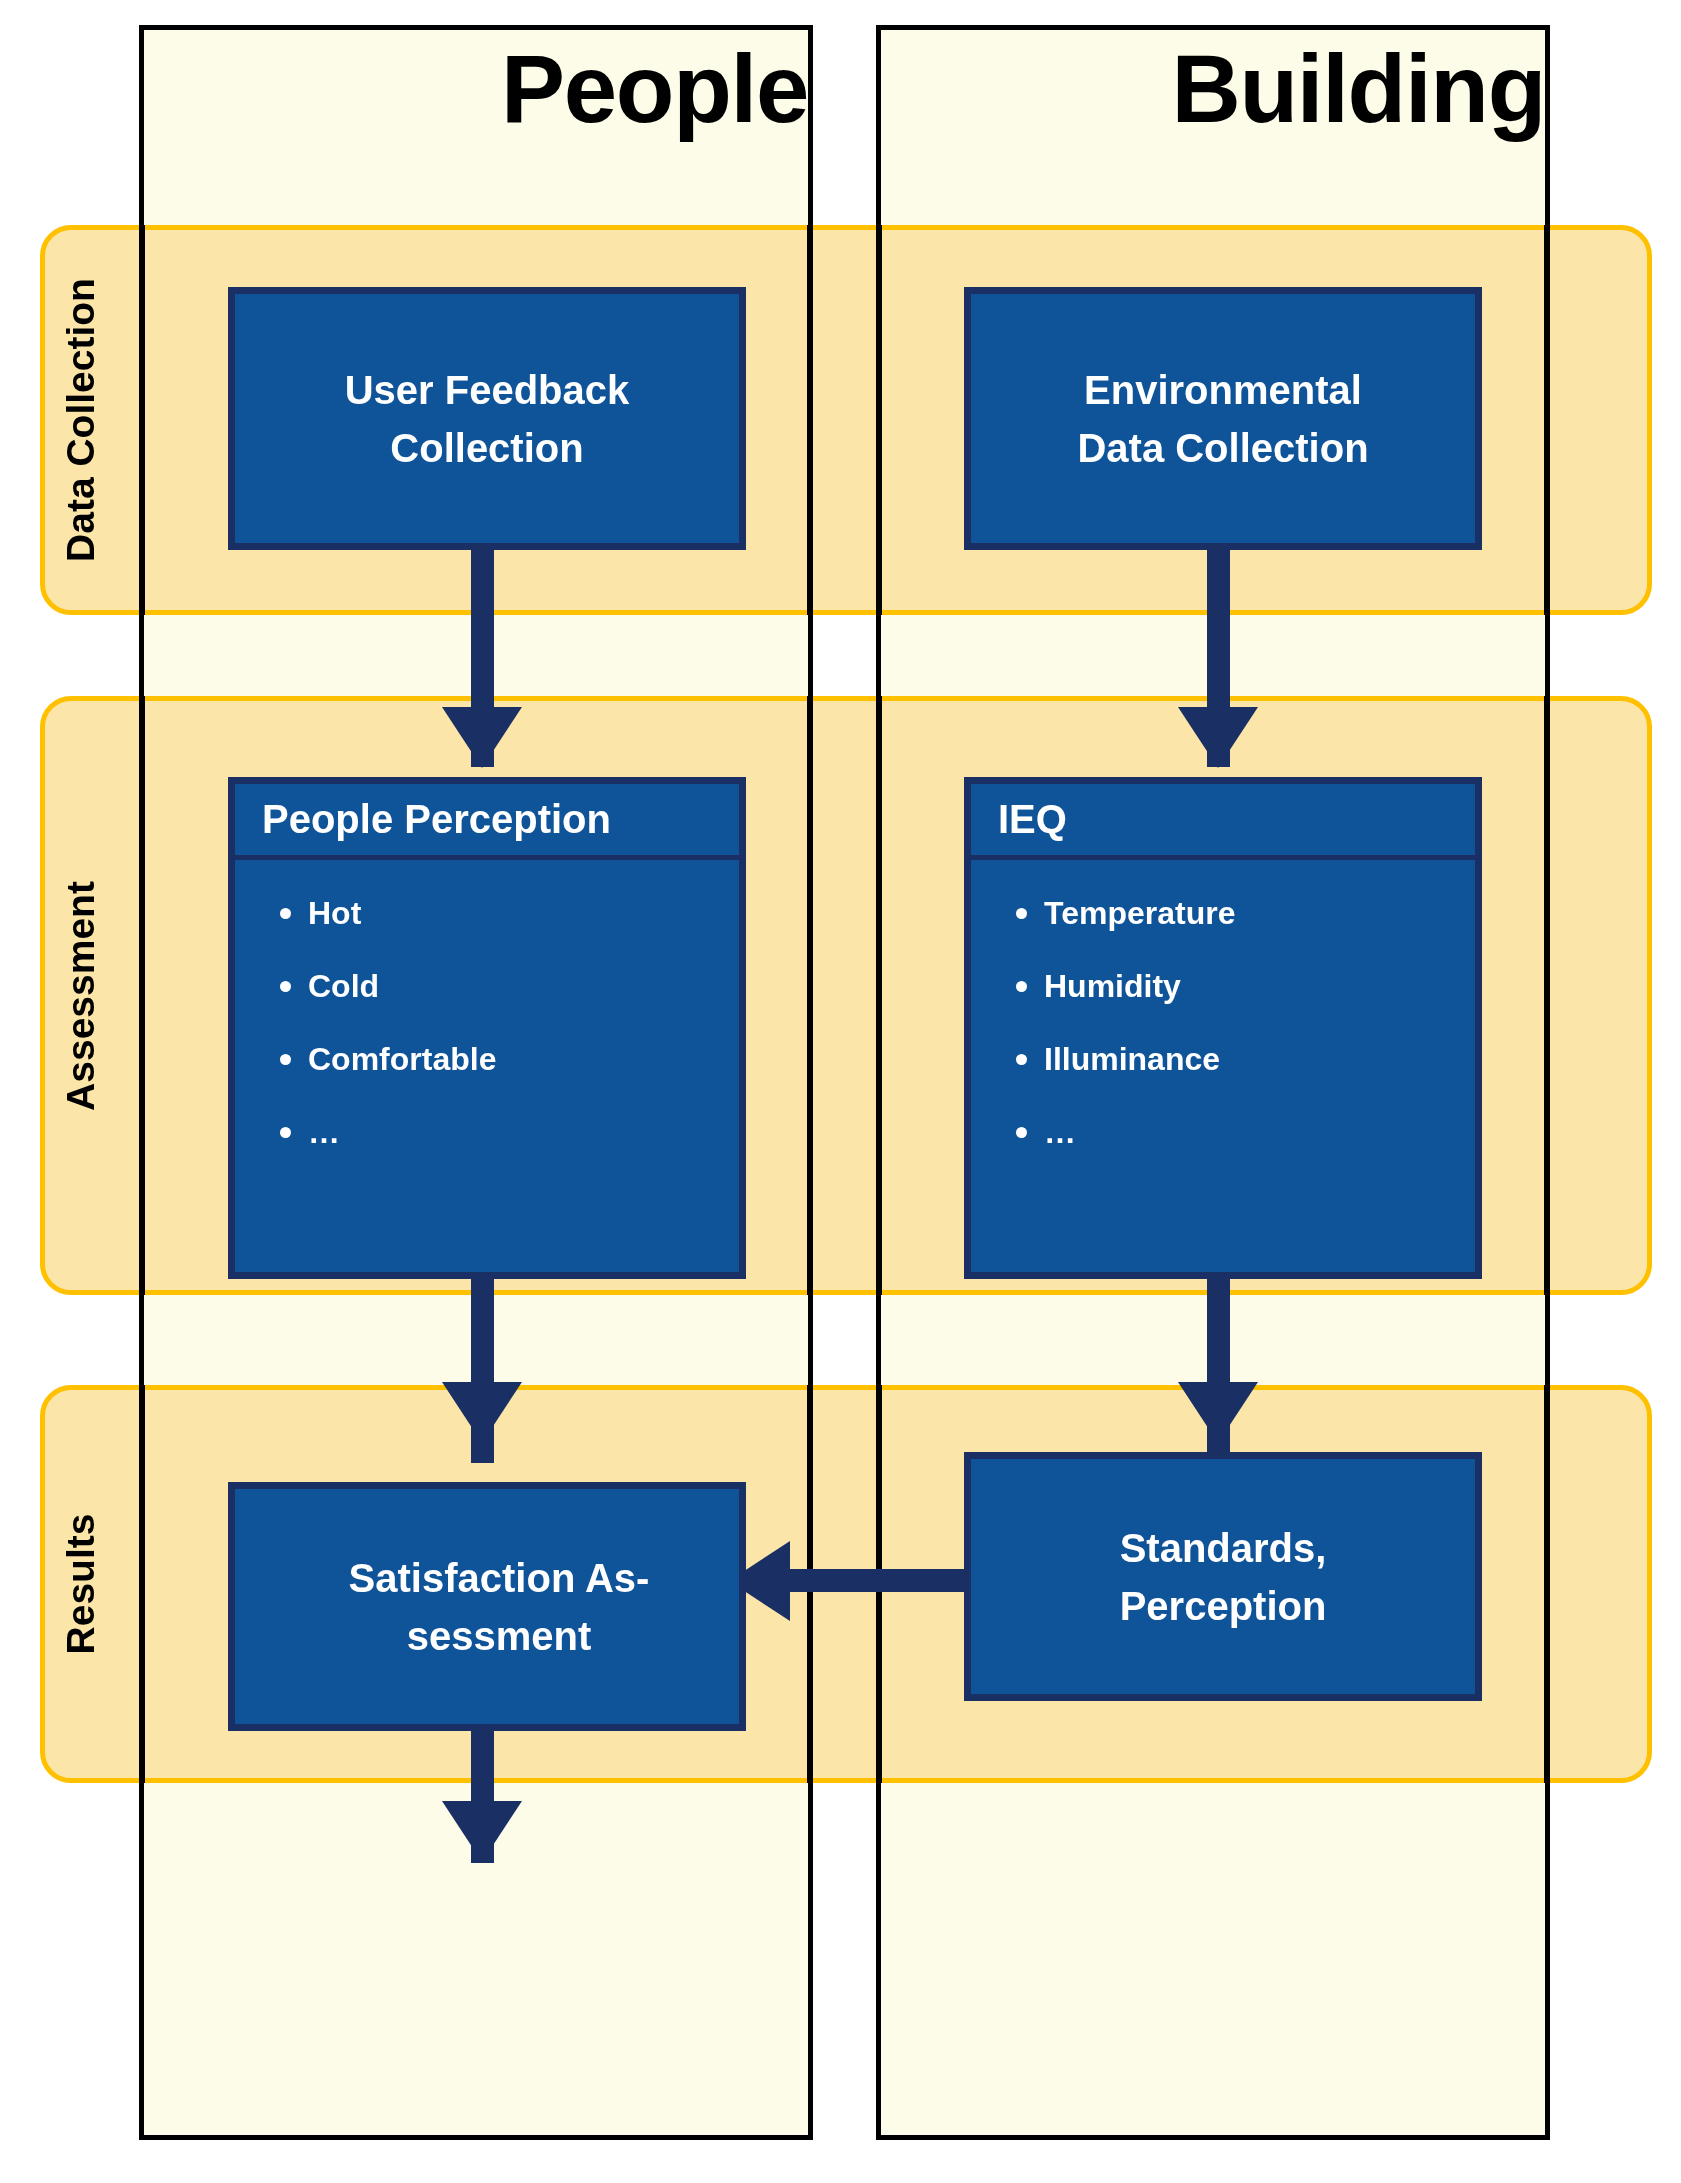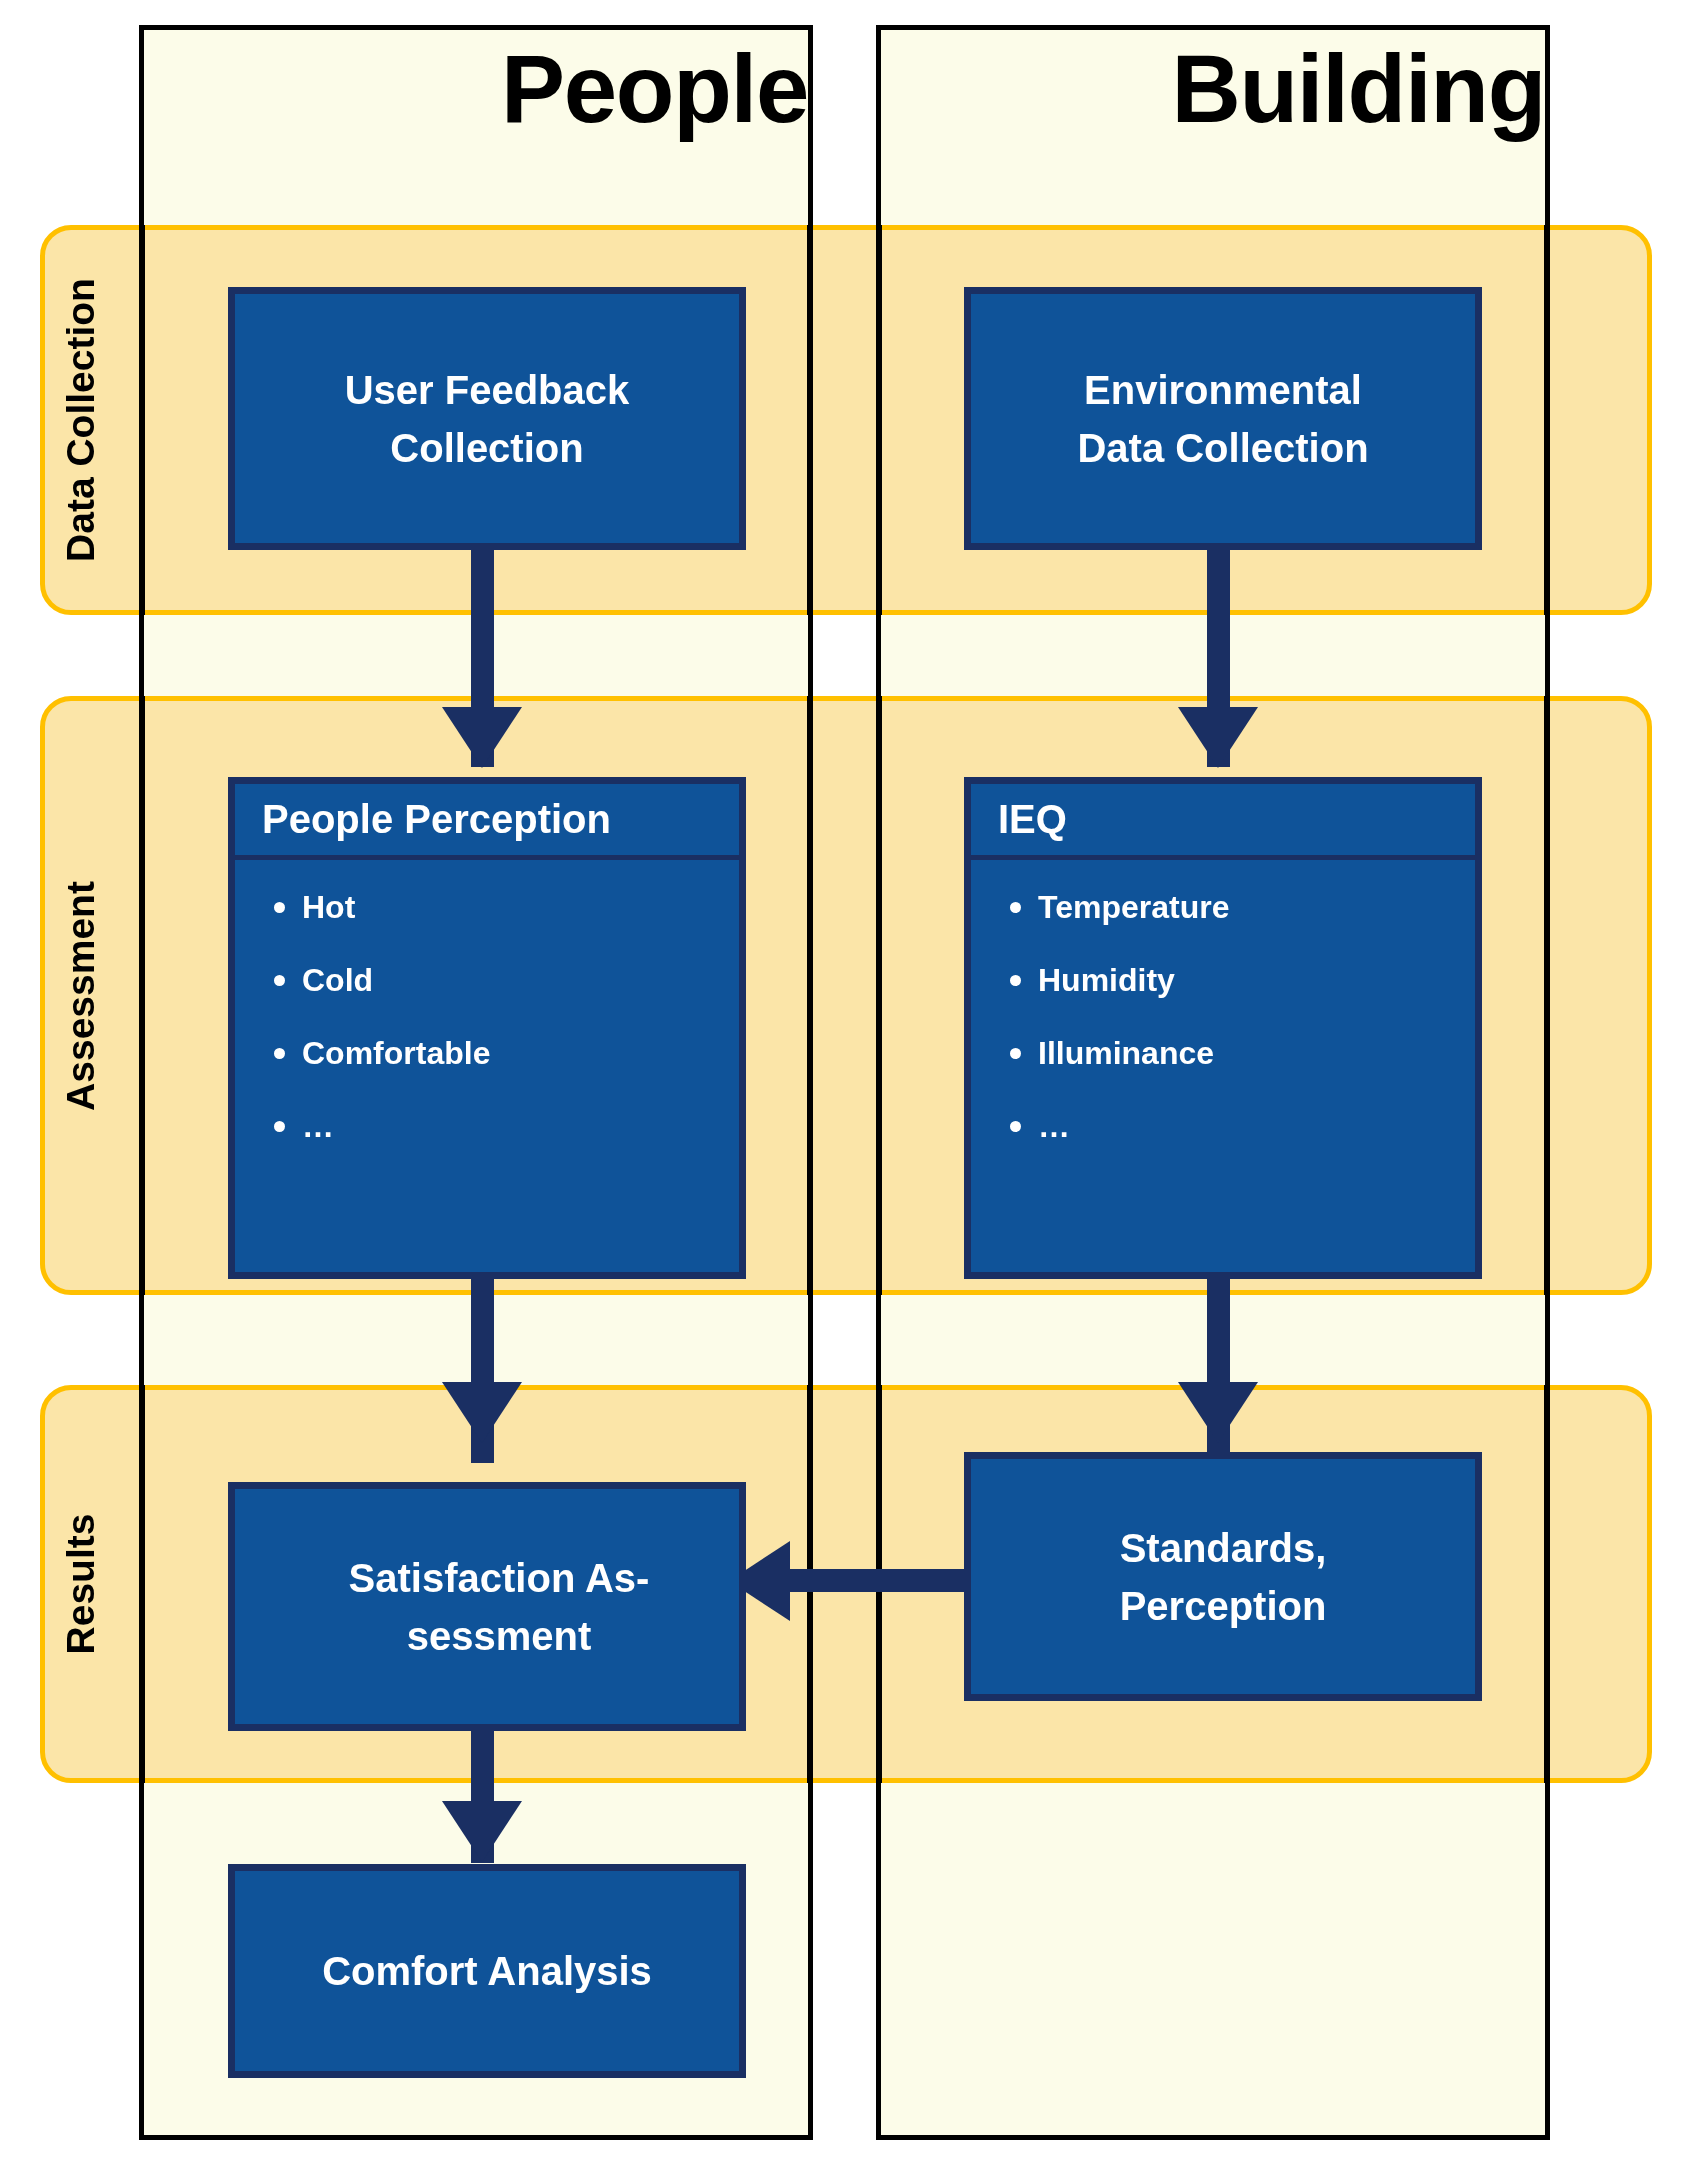--- a/index.html
+++ b/index.html
@@ -37,21 +37,21 @@
                 height:100%;width:100%;text-align:center;font-size:40px;
                 line-height:1.45;padding:0 14.2px;box-sizing:border-box;}
 
   
   .lbox{position:absolute;box-sizing:border-box;
         background:#0F5399;border:7.1px solid #1A2F63;color:#ffffff;}
   .lbox-head{height:76px;display:flex;align-items:center;
              padding-left:27px;font-size:40px;font-weight:bold;
              border-bottom:5.8px solid #1A2F63;box-sizing:border-box;}
   .lbox-body{padding:28.5px 0 0 30px;}
-  .lbox-body ul{margin:2px;padding:0 0 0 35px;list-style:none;}
+  .lbox-body ul{margin:8px;padding:0 0 0 35px;list-style:none;}
   .lbox-body li{position:relative;font-size:32px;font-weight:bold;
                 margin-bottom:41px;line-height:1.0;}
   .lbox-body li::before{content:"";position:absolute;left:-28.5px;top:11.7px;
                         width:11px;height:11px;border-radius:50%;background:#ffffff;}
   .arrow-shaft-v{position:absolute;background:#1A2F63;width:23px;}
   .arrow-head-v{position:absolute;width:0;height:0;
                 border-left:40px solid transparent;border-right:40px solid transparent;
                 border-top:61px solid #1A2F63;}
   .arrow-shaft-h{position:absolute;background:#1A2F63;height:23px;}
   .arrow-head-h{position:absolute;width:0;height:0;
@@ -187,20 +187,15 @@
 
   <div class="pbox" style="left:964px;top:1452px;width:518px;height:249px;">
     <div class="ptitle">
       <span>
         <span>Standards,</span><br>
         <span>Perception</span>
       </span>
     </div>
   </div>
 
-  <div class="pbox" style="left:228px;top:1864px;width:518px;height:214px;">
-    <div class="ptitle">
-      <span>Comfort Analysis</span>
-    </div>
-  </div>
 
 </div>
 
 
 </body></html>

